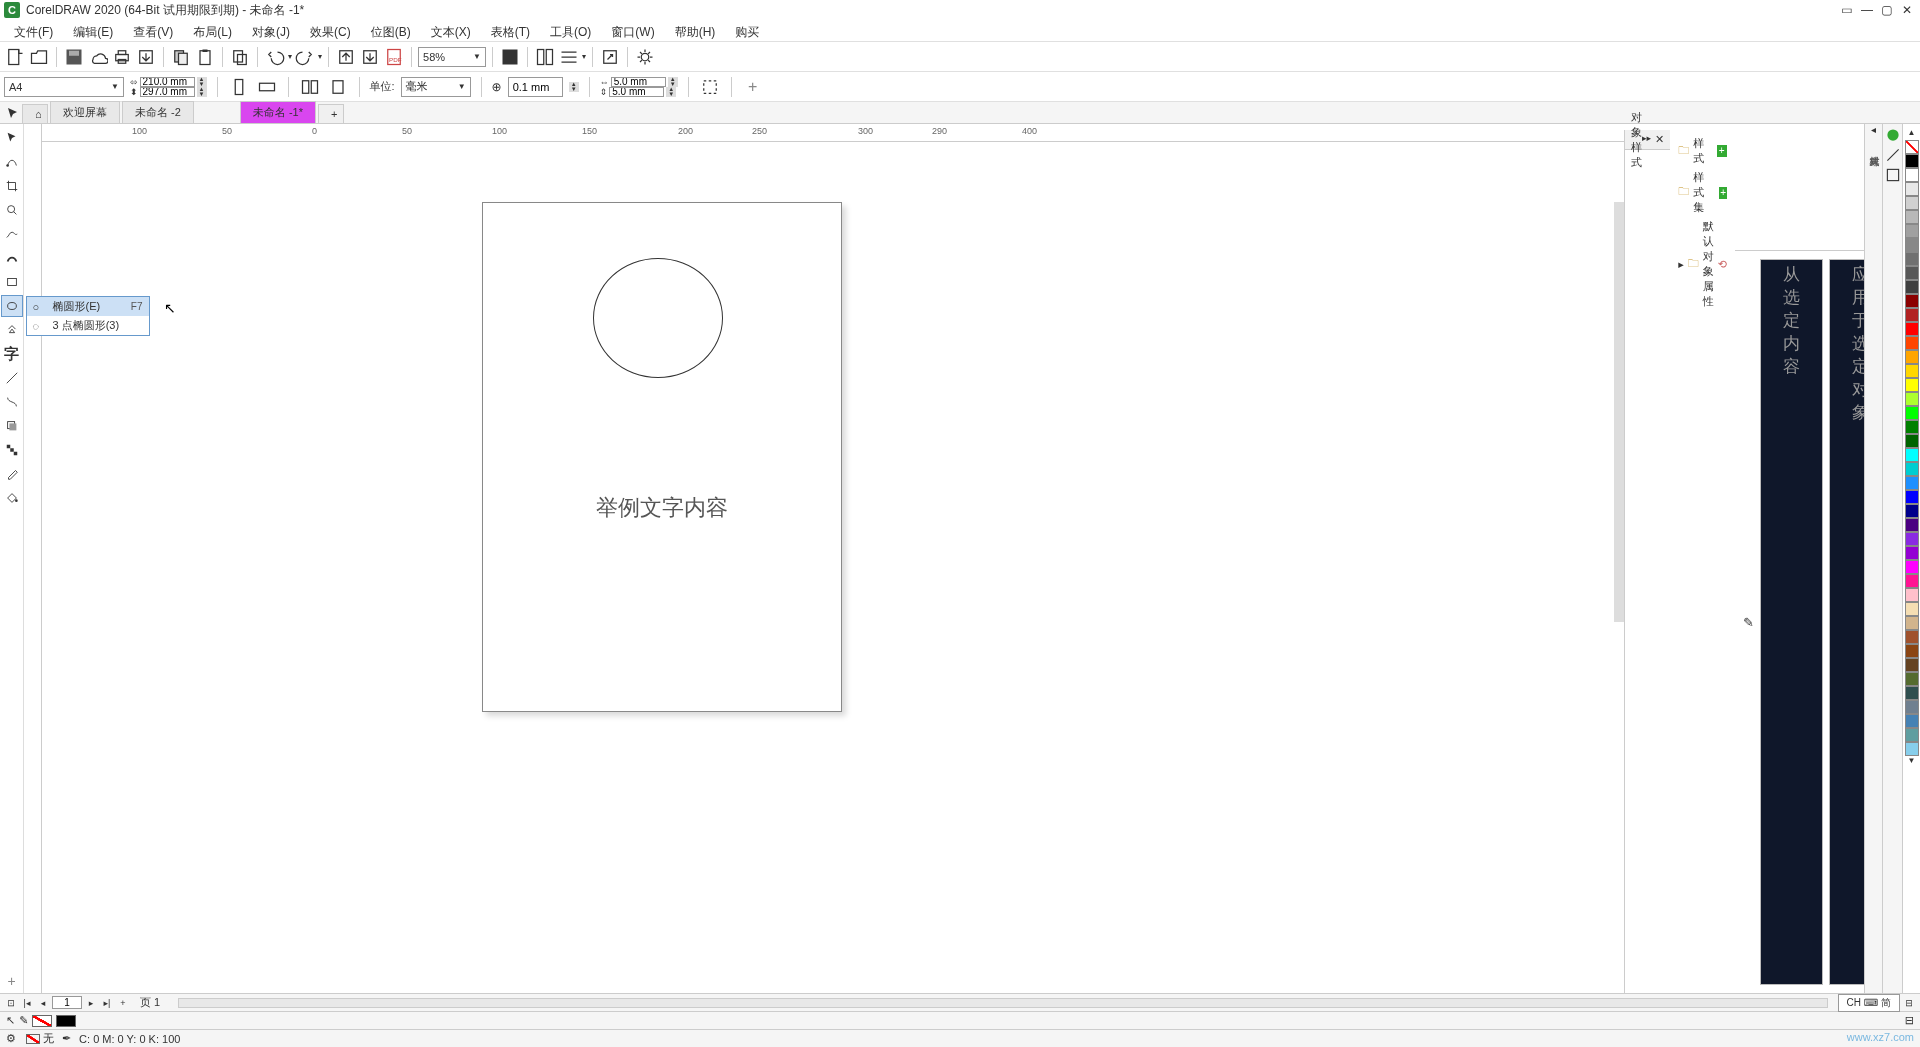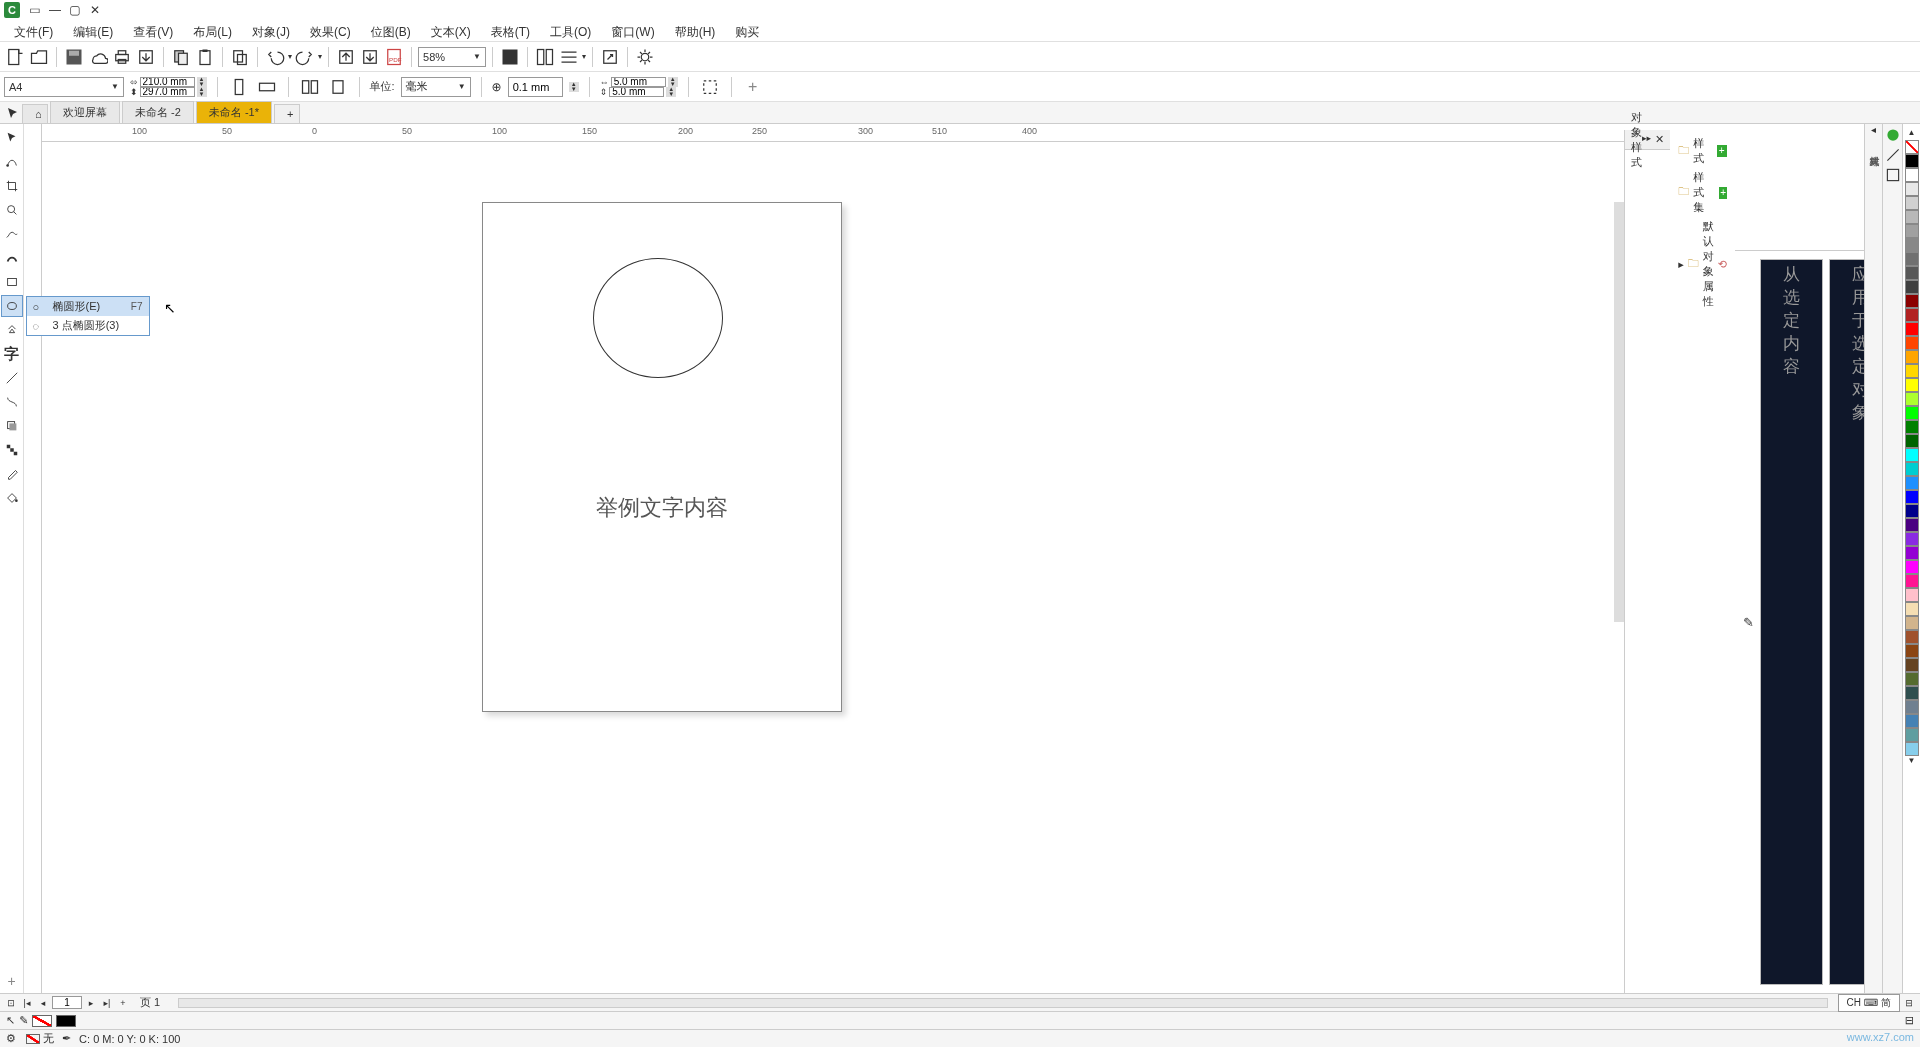--- a/index.html
+++ b/index.html
@@ -29,21 +29,21 @@
 .spinner { display: flex; flex-direction: column; }
 .spinner-row { display: flex; align-items: center; gap: 2px; }
 .spinner input { width: 55px; height: 10px; border: 1px solid #999; font-size: 10px; padding: 0 2px; }
 .spinbtns { display: flex; flex-direction: column; }
 .spinbtns span { width: 10px; height: 5px; background: #ddd; font-size: 6px; line-height: 5px; text-align: center; }
 .label { font-size: 11px; }
 
 
 .doctabs { height: 22px; background: #f5f5f5; display: flex; align-items: flex-end; padding-left: 4px; border-bottom: 1px solid #ccc; }
 .doctab { padding: 3px 12px; background: #e8e8e8; border: 1px solid #ccc; border-bottom: none; margin-right: 2px; font-size: 11px; cursor: pointer; }
-.doctab.active { background: #eab308; }
+.doctab.active { background: #d946ef; margin-left: 44px; }
 .doctab-home { width: 22px; text-align: center; }
 .doctab-add { width: 20px; text-align: center; background: #f0f0f0; }
 
 
 .main { display: flex; height: calc(1047px - 20px - 22px - 30px - 30px - 22px - 18px - 18px - 18px); }
 
 
 .toolbox { width: 24px; background: #fff; border-right: 1px solid #ddd; display: flex; flex-direction: column; padding-top: 2px; }
 .toolbox .tool { width: 22px; height: 22px; margin: 1px auto; display: flex; align-items: center; justify-content: center; cursor: pointer; font-size: 14px; }
 .toolbox .tool.active { background: #cce0f5; border: 1px solid #6699cc; }
@@ -109,20 +109,21 @@
 .watermark { position: absolute; right: 6px; bottom: 4px; font-size: 11px; color: #7ab8e0; }
 
 
 svg { display: block; }
 </style>
 </head>
 <body>
 
 <div class="titlebar">
   <span class="logo">C</span>
+  <span class="title">CorelDRAW 2020 (64-Bit 试用期限到期) - 未命名 -1*</span>
   <div class="wincontrols">
     <span>▭</span>
     <span>—</span>
     <span>▢</span>
     <span>✕</span>
   </div>
 </div>
 
 <div class="menubar" id="menubar">
     <span class="menuitem">文件(F)</span>
@@ -482,21 +483,21 @@
     <div class="ruler-h" id="rulerh">
         <span class="tick" style="left: 90px;">100</span>
         <span class="tick" style="left: 180px;">50</span>
         <span class="tick" style="left: 270px;">0</span>
         <span class="tick" style="left: 360px;">50</span>
         <span class="tick" style="left: 450px;">100</span>
         <span class="tick" style="left: 540px;">150</span>
         <span class="tick" style="left: 636px;">200</span>
         <span class="tick" style="left: 710px;">250</span>
         <span class="tick" style="left: 816px;">300</span>
-        <span class="tick" style="left: 890px;">510</span>
+        <span class="tick" style="left: 890px;">290</span>
         <span class="tick" style="left: 980px;">400</span>
       </div>
     <div class="canvas-area">
       <div class="page">
         <div class="circle"></div>
         <div class="sampletext">举例文字内容</div>
       </div>
       <div class="vscroll"></div>
       <span class="cursor-arrow" style="left:122px; top:158px;">↖</span>
     </div>

